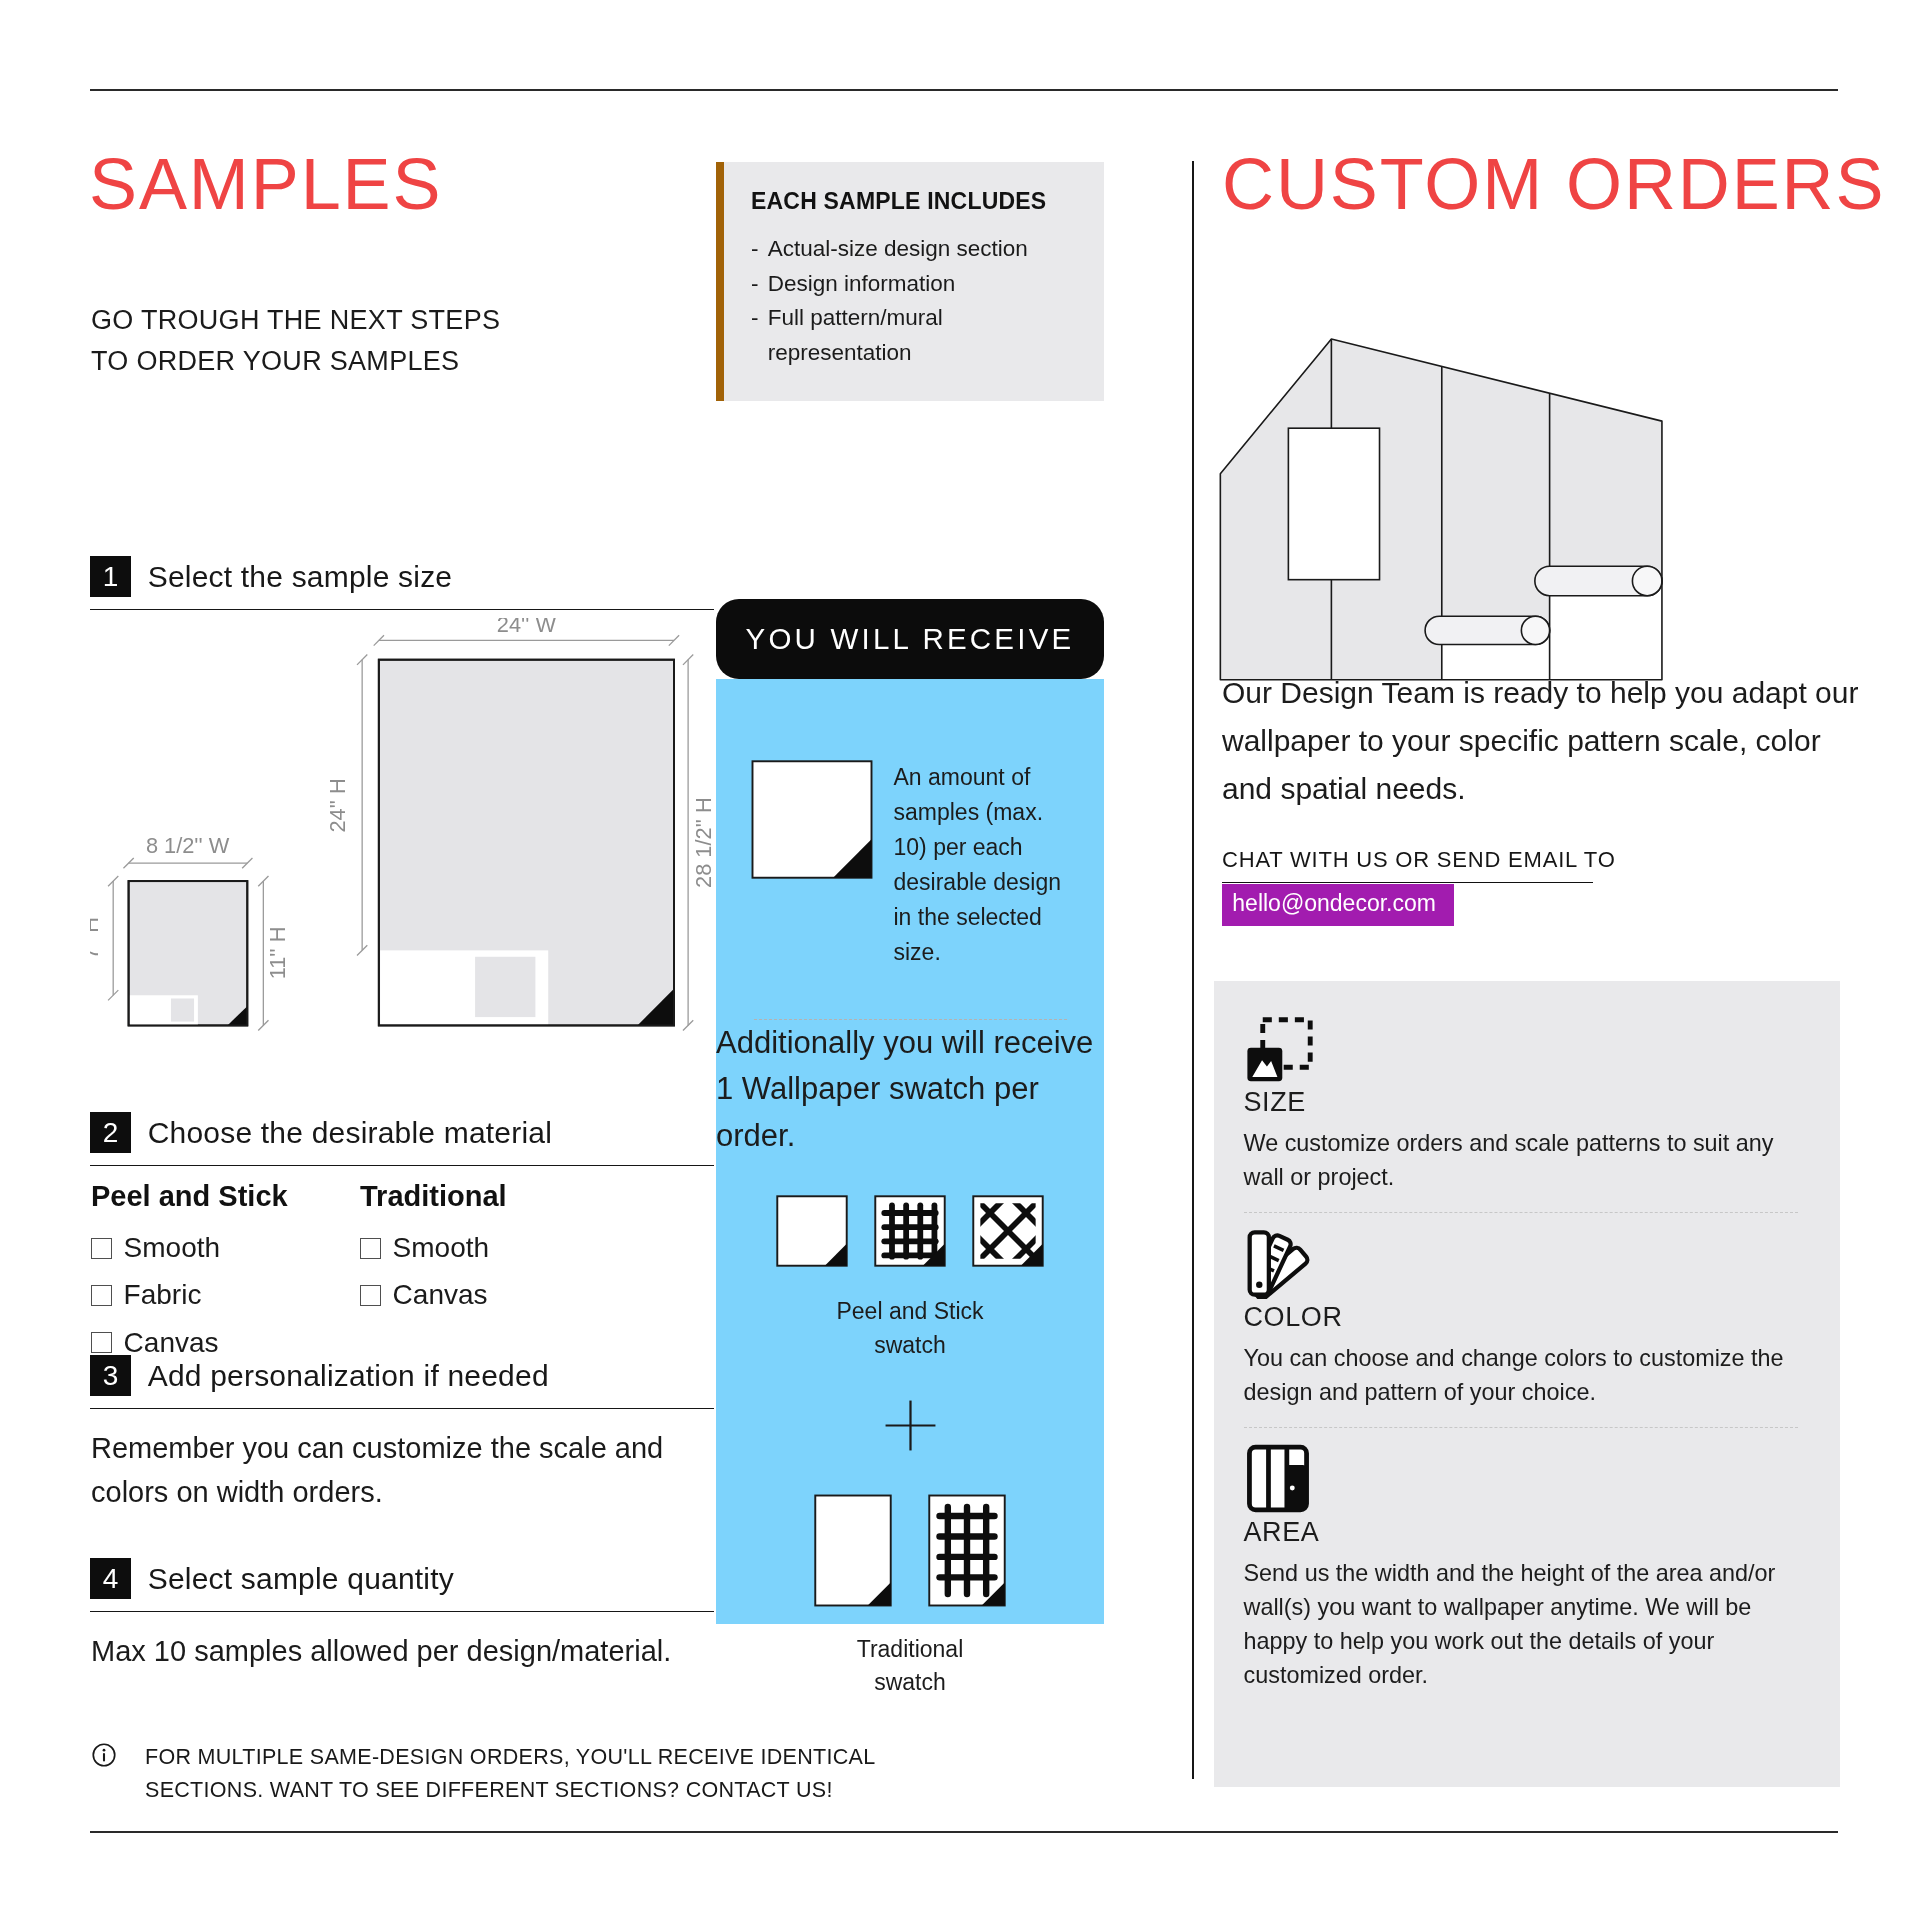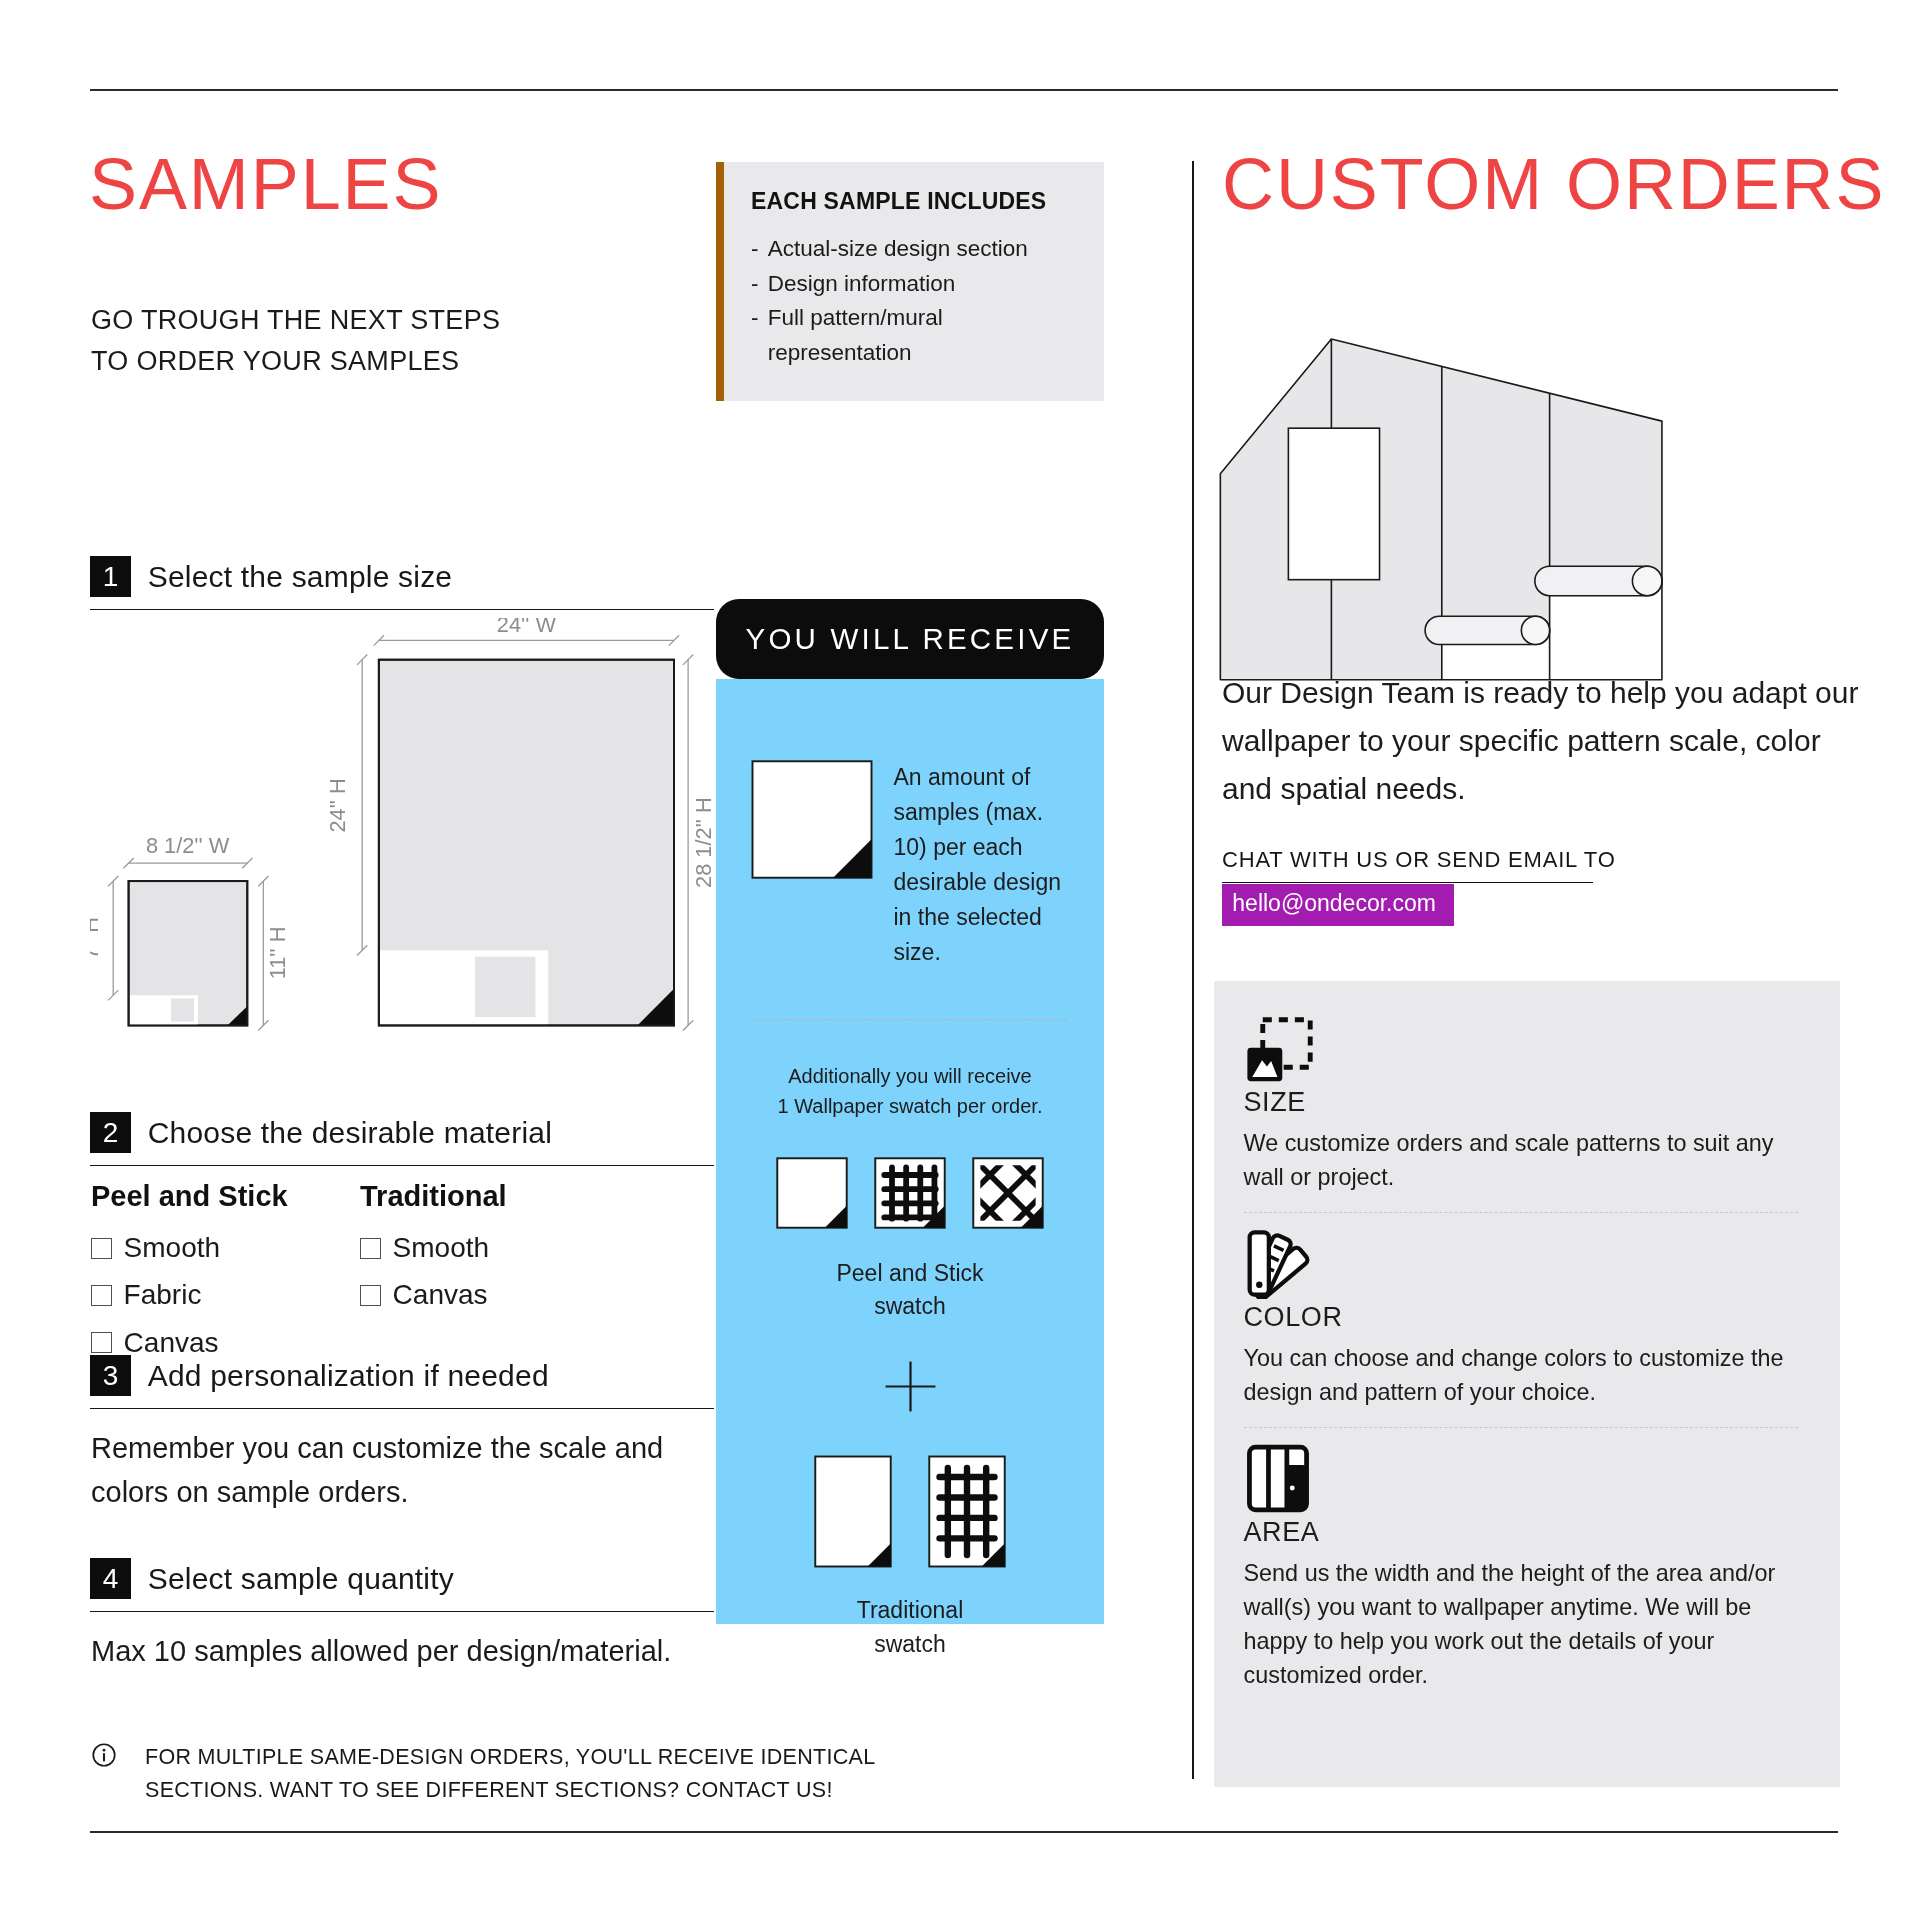--- a/index.html
+++ b/index.html
@@ -35,21 +35,21 @@
   .footnote-text{font-size:21.5px;line-height:1.55;letter-spacing:0.3px;color:#191919;}
   .footnote-text span{display:block;}
 
   .receive-bar{left:716px;top:599px;width:388px;height:80px;background:#0c0c0c;color:#fff;
     font-size:29.5px;letter-spacing:3.2px;display:flex;align-items:center;justify-content:center;white-space:nowrap;border-radius:23px;}
   .receive-box{left:716px;top:679px;width:388px;height:945px;background:#7dd3fc;
     box-sizing:border-box;display:flex;flex-direction:column;align-items:center;padding-top:81px;}
   .rcv-row{display:flex;gap:20.5px;width:100%;padding:0 35px;box-sizing:border-box;align-items:flex-start;}
   .rcv-text{font-size:23px;line-height:1.52;color:#1c1c1c;width:193px;}
   .rcv-divider{width:313px;border-top:1.3px dashed #b3b3b3;margin-top:49px;}
-  .rcv-additional{margin-top:41px;font-size:20px;line-height:1.5;text-align:center;color:#1c1c1c;}
+  .rcv-additional{font-size:31px;line-height:1.5;text-align:left;color:#1c1c1c;}
   .rcv-additional span{display:block;}
   .swatch-row{display:flex;gap:26px;margin-top:36px;align-items:flex-end;}
   .swatch-label{margin-top:28px;font-size:23px;line-height:1.45;text-align:center;color:#1c1c1c;}
   .swatch-label span{display:block;}
   .plus-wrap{margin-top:36px;}
   .swatch-row2{display:flex;gap:36px;margin-top:39px;align-items:flex-end;}
 
   .intro{left:1222px;top:669px;width:650px;font-size:30px;line-height:1.6;color:#1c1c1c;}
   .chat-label{left:1222px;top:847px;font-size:22px;letter-spacing:0.8px;color:#161616;white-space:nowrap;}
   .chat-underline{left:1222px;top:882px;width:371px;border-top:1.9px solid #111;}
@@ -181,21 +181,21 @@
     <div class="mat-option">
       <span class="checkbox"></span>
       <span>Canvas</span>
     </div>
   </div>
 
   <div class="abs step" style="top:1355px">
     <span class="step-badge">3</span>
     <span class="step-title">Add personalization if needed</span>
   </div>
-  <div class="abs step-body" style="left:91px;top:1427px;width:591px">Remember you can customize the scale and colors on sample orders.</div>
+  <div class="abs step-body" style="left:91px;top:1427px;width:591px">Remember you can customize the scale and colors on width orders.</div>
 
   <div class="abs step" style="top:1558px">
     <span class="step-badge">4</span>
     <span class="step-title">Select sample quantity</span>
   </div>
   <div class="abs step-body" style="left:91px;top:1630px;width:642px">Max 10 samples allowed per design/material.</div>
 
   <div class="footnote abs">
     <svg width="26" height="26" viewBox="0 0 40 40" style="flex:0 0 26px;margin-top:1.3px">
       <circle cx="20" cy="20" r="16.5" fill="none" stroke="#191919" stroke-width="2.6"></circle>

